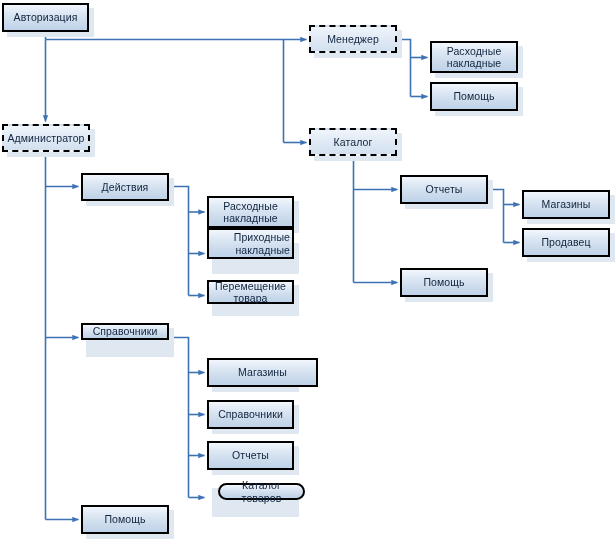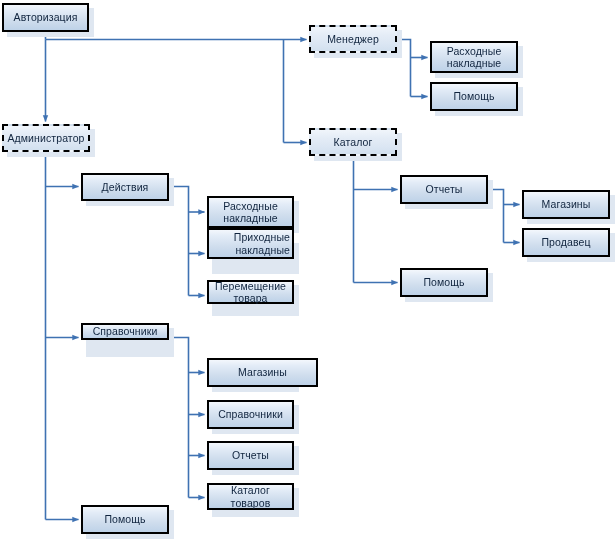--- a/index.html
+++ b/index.html
@@ -172,21 +172,21 @@
       </div>
       <div class="shadow" style="left: 212px; top: 405px; width: 87px; height: 29px;"></div>
       <div class="node" style="left: 207px; top: 400px; width: 87px; height: 29px;">
         <span class="node-label">Справочники</span>
       </div>
       <div class="shadow" style="left: 212px; top: 446px; width: 87px; height: 29px;"></div>
       <div class="node" style="left: 207px; top: 441px; width: 87px; height: 29px;">
         <span class="node-label">Отчеты</span>
       </div>
       <div class="shadow" style="left: 212px; top: 488px; width: 87px; height: 29px;"></div>
-      <div class="node" style="left: 207px; top: 483px; width: 87px; height: 27px;">
+      <div class="node" style="left: 218px; top: 483px; width: 87px; height: 17px; border-radius: 9px;">
         <span class="node-label">Каталог товаров</span>
       </div>
       <div class="shadow" style="left: 86px; top: 510px; width: 88px; height: 29px;"></div>
       <div class="node" style="left: 81px; top: 505px; width: 88px; height: 29px;">
         <span class="node-label">Помощь</span>
       </div>
     </div>
 </div>
 
 </body></html>

